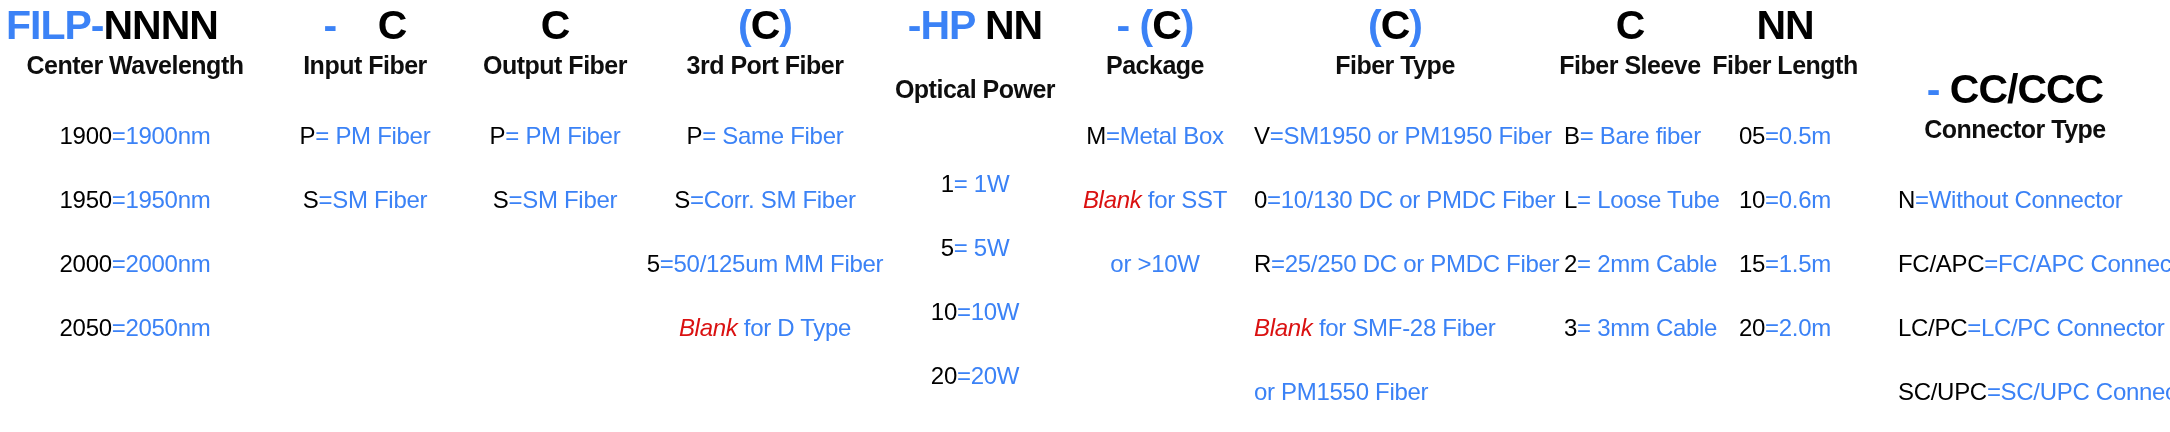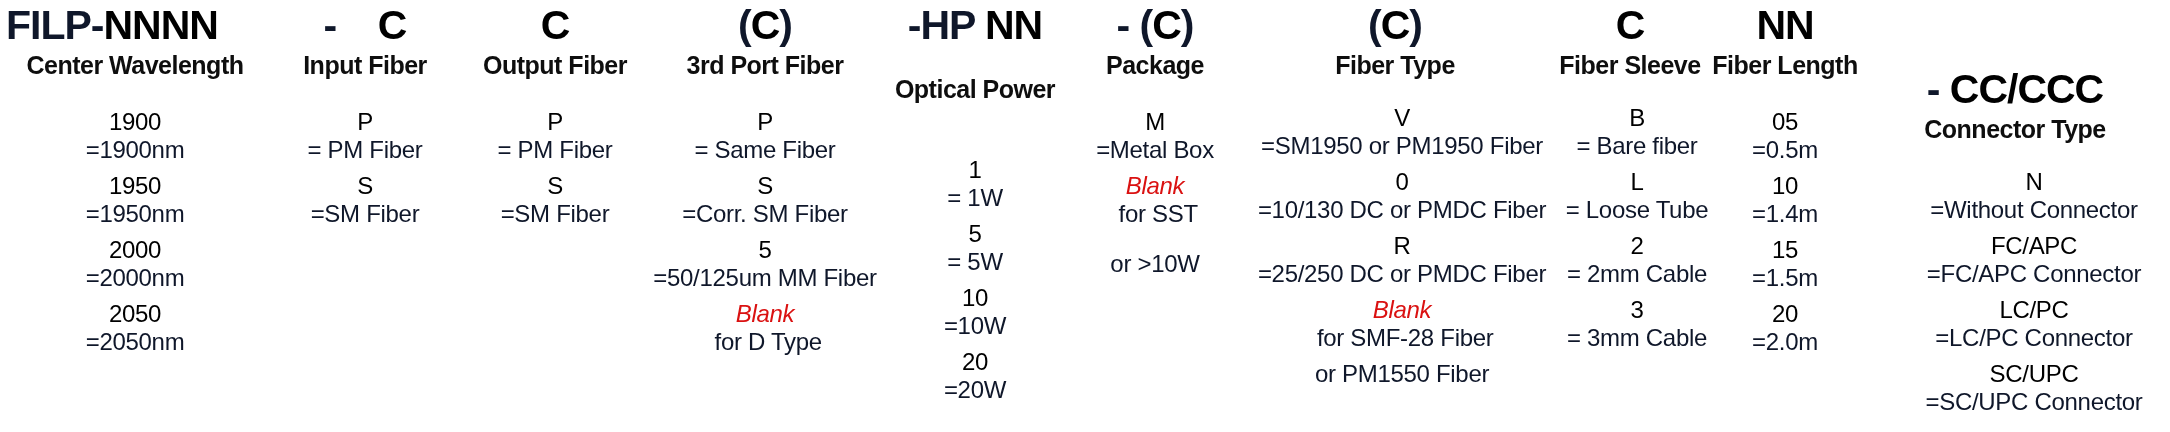--- a/index.html
+++ b/index.html
@@ -18,26 +18,26 @@
   }
   .col.code-left .code { text-align: left; padding-left: 6px; }
   .label {
     font-weight: bold; font-size: 25px; line-height: 34px;
     height: 34px; text-align: center; color: #0e0e0e; letter-spacing: -0.5px;
     white-space: pre;
   }
   .entries { margin-top: 22px; }
   .entry {
     height: 64px; display: flex; align-items: center; justify-content: center;
-    font-size: 24px; letter-spacing: -0.3px; white-space: pre; color: #1a1a1a; flex-direction: column;
+    font-size: 24px; letter-spacing: -0.3px; white-space: pre; color: #1a1a1a;
   }
   .col.left .entry { justify-content: flex-start; padding-left: 14px; }
   .col.left-wide .entry { justify-content: flex-start; padding-left: 38px; }
   .red { color: #000000; }
-  .blk { color: #0f172a; }
+  .blk { color: #3b82f6; }
   .blank { color: #da1111; font-style: italic; font-weight: normal; }
 </style>
 </head>
 <body>
 
 <div class="legend" id="legend">
     <div class="col code-left" style="width: 270px;">
       <div class="code"><span class="blk">FILP-</span><span class="red">NNNN</span></div>
       <div class="label">Center Wavelength</div>
       <div class="entries">
@@ -111,21 +111,21 @@
         <div class="entry"><span class="red">L</span><span class="blk">= Loose Tube</span></div>
         <div class="entry"><span class="red">2</span><span class="blk">= 2mm Cable</span></div>
         <div class="entry"><span class="red">3</span><span class="blk">= 3mm Cable</span></div>
       </div>
     </div>
     <div class="col" style="width: 150px;">
       <div class="code"><span class="red">NN</span></div>
       <div class="label">Fiber Length</div>
       <div class="entries">
         <div class="entry"><span class="red">05</span><span class="blk">=0.5m</span></div>
-        <div class="entry"><span class="red">10</span><span class="blk">=1.4m</span></div>
+        <div class="entry"><span class="red">10</span><span class="blk">=0.6m</span></div>
         <div class="entry"><span class="red">15</span><span class="blk">=1.5m</span></div>
         <div class="entry"><span class="red">20</span><span class="blk">=2.0m</span></div>
       </div>
     </div>
     <div class="col left-wide" style="width: 310px; justify-content: flex-end;">
       <div class="code"><span class="blk">- </span><span class="red">CC/CCC</span></div>
       <div class="label">Connector Type</div>
       <div class="entries">
         <div class="entry"><span class="red">N</span><span class="blk">=Without Connector</span></div>
         <div class="entry"><span class="red">FC/APC</span><span class="blk">=FC/APC Connector</span></div>

